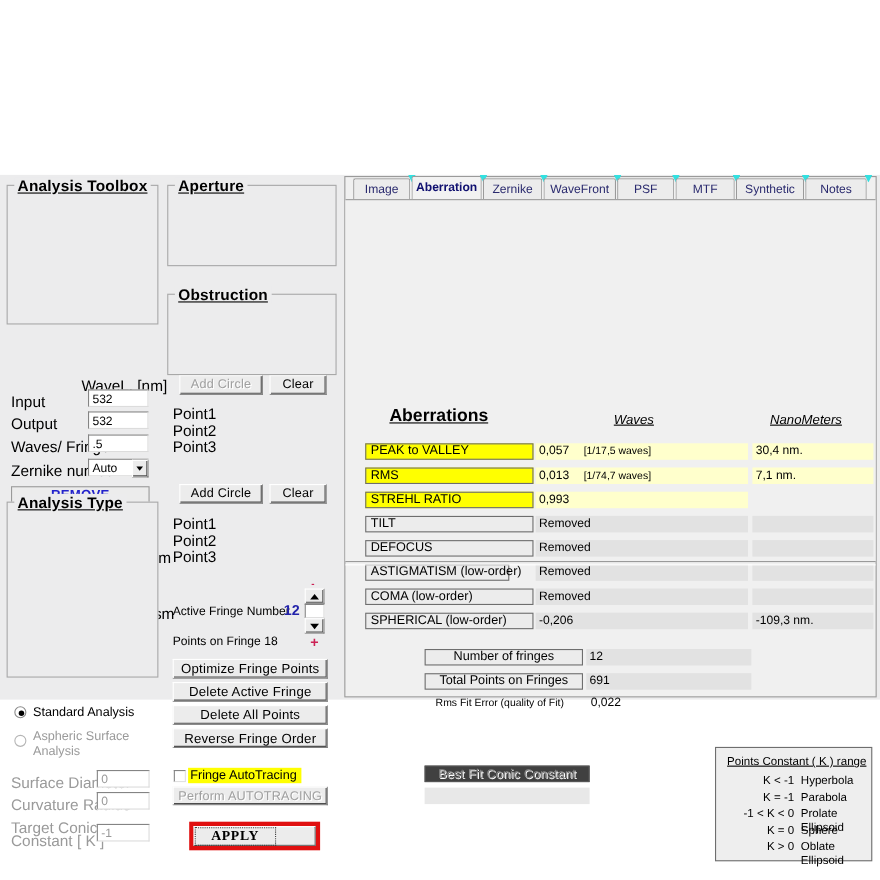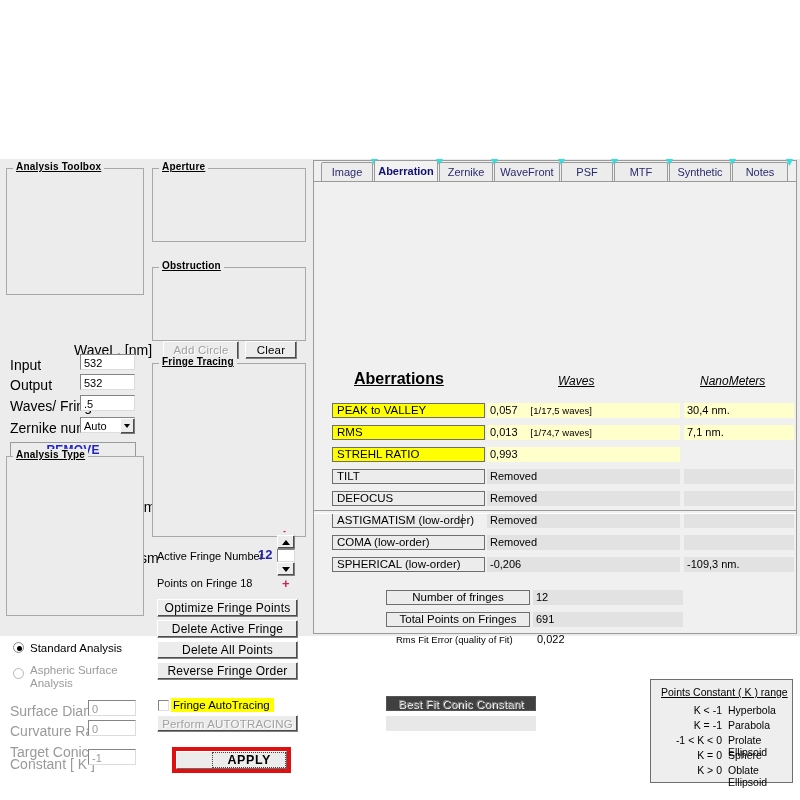--- a/index.html
+++ b/index.html
@@ -12,21 +12,21 @@
     position:absolute;left:0;top:159px;width:800px;height:477px;
     background:#ececed;
   }
   
   .grp{
     position:absolute;border:1px solid #a8a8a8;border-top:1px solid #a8a8a8;
     background:#ececed;
   }
   .grp > .legend{
     position:absolute;top:-8px;left:6px;background:#ececed;padding:0 3px;
-    font-weight:bold;font-size:10px;text-decoration:underline;color:#000;
+    font-weight:bold;font-size:14px;text-decoration:underline;color:#000;
     white-space:nowrap;letter-spacing:.2px;
   }
   .lbl{position:absolute;white-space:nowrap;color:#000;font-size:14px;}
   .lbl.dim{color:#9a9a9a;}
   .fld{
     position:absolute;background:#ffffff;
     border:1px solid #848484;border-right-color:#dcdcdc;border-bottom-color:#dcdcdc;
     box-sizing:border-box;font-size:11px;color:#000;
     padding:1px 2px 0 3px;line-height:14px;overflow:hidden;white-space:nowrap;
   }
@@ -172,23 +172,20 @@
 
   <div class="grp" style="left:152px;top:108px;width:152px;height:72px;">
     <span class="legend">Obstruction</span>
   </div>
   <div class="btn" style="left:163px;top:281px;width:76px;height:18px;">Add Circle</div>
   <div class="btn" style="left:245px;top:281px;width:52px;height:18px;">Clear</div>
   <div class="lbl" style="left:157px;top:309px;">Point1</div>
   <div class="lbl" style="left:157px;top:324px;">Point2</div>
   <div class="lbl" style="left:157px;top:339px;">Point3</div>
 
-  <div class="grp" style="left:152px;top:204px;width:152px;height:172px;">
-    <span class="legend">Fringe Tracing</span>
-  </div>
 
   <div class="lbl" style="left:157px;top:391px;font-size:11px;">Active Fringe Number</div>
   <div style="position:absolute;left:258px;top:388px;font-size:13px;font-weight:bold;color:#2222aa;">12</div>
 
   <div style="position:absolute;left:283px;top:367px;font-size:9px;color:#cc2255;font-weight:bold;">-</div>
   <div class="btn" style="left:277px;top:376px;width:18px;height:14px;">
     <div style="width:0;height:0;border-left:4px solid transparent;border-right:4px solid transparent;border-bottom:5px solid #000;"></div>
   </div>
   <div class="fld" style="left:277px;top:390px;width:18px;height:13px;"></div>
   <div class="btn" style="left:277px;top:403px;width:18px;height:14px;">
@@ -201,21 +198,21 @@
   <div class="btn" style="left:157px;top:440px;width:141px;height:18px;font-size:12px;">Optimize Fringe Points</div>
   <div class="btn" style="left:157px;top:461px;width:141px;height:18px;font-size:12px;">Delete Active Fringe</div>
   <div class="btn" style="left:157px;top:482px;width:141px;height:18px;font-size:12px;">Delete  All  Points</div>
   <div class="btn" style="left:157px;top:503px;width:141px;height:18px;font-size:12px;">Reverse  Fringe Order</div>
 
   <div class="chk" style="left:158px;top:541px;"></div>
   <div style="position:absolute;left:171px;top:539px;background:#ffff00;padding:1px 4px 1px 2px;font-size:11.5px;color:#000;">Fringe AutoTracing</div>
   <div class="btn dis" style="left:157px;top:556px;width:141px;height:17px;font-size:11.5px;">Perform  AUTOTRACING</div>
 
   <div style="position:absolute;left:172px;top:588px;width:119px;height:26px;background:#e01010;box-sizing:border-box;padding:4px;">
-    <div style="width:111px;height:18px;background:#ececec;border:1px solid #ffffff;border-right-color:#6a6a6a;border-bottom-color:#6a6a6a;box-sizing:border-box;display:flex;align-items:center;justify-content:flex-end;">
+    <div style="width:111px;height:18px;background:#ececec;border:1px solid #ffffff;border-right-color:#6a6a6a;border-bottom-color:#6a6a6a;box-sizing:border-box;display:flex;align-items:center;justify-content:flex-start;font-family:Liberation Serif, serif;">
       <div style="border:1px dotted #444;padding:0 14px;font-size:12.5px;font-weight:bold;letter-spacing:.6px;">APPLY</div>
     </div>
   </div>
 
   <div style="position:absolute;left:313px;top:1px;width:484px;height:474px;background:#f0f0f0;border:1px solid #9a9a9a;box-sizing:border-box;"></div>
 
   <div class="tabstrip">
     <div class="tab" style="left:321px;width:52px;">Image</div>
     <div class="tabnotch" style="left:371px;"></div>
 

